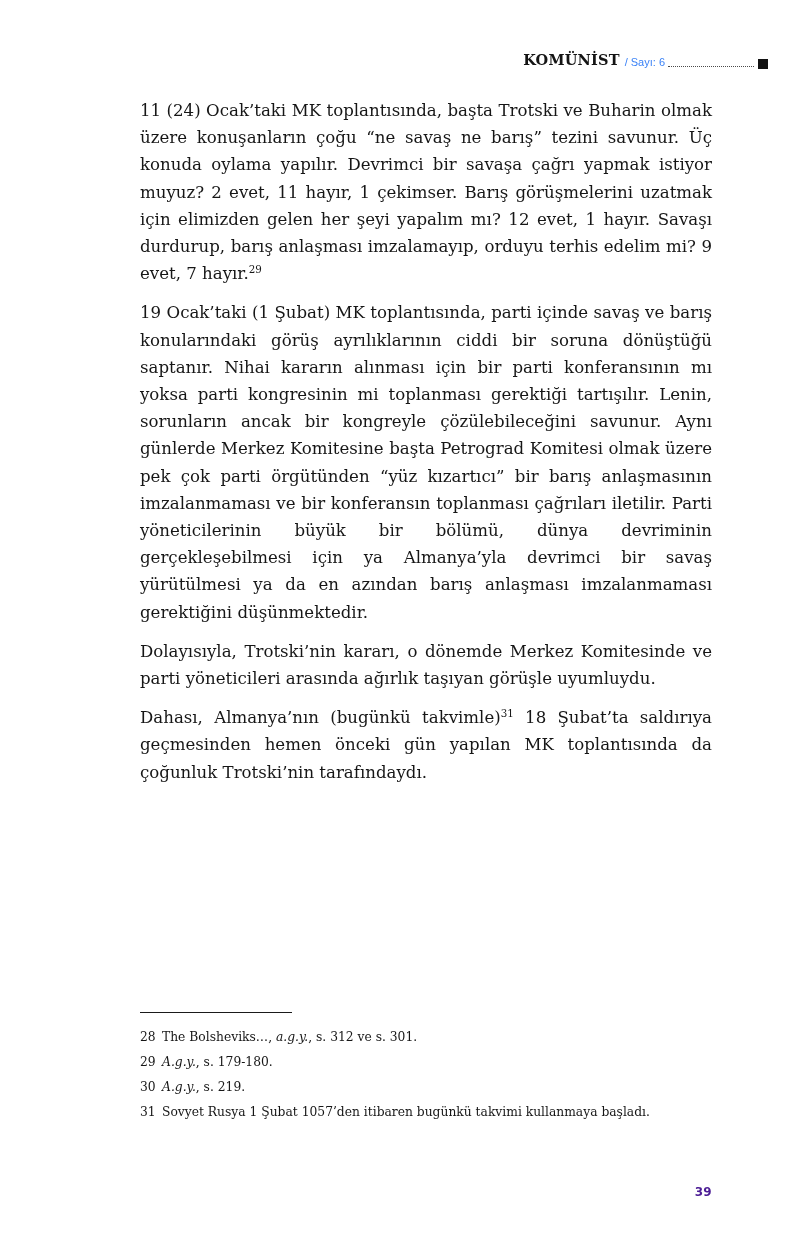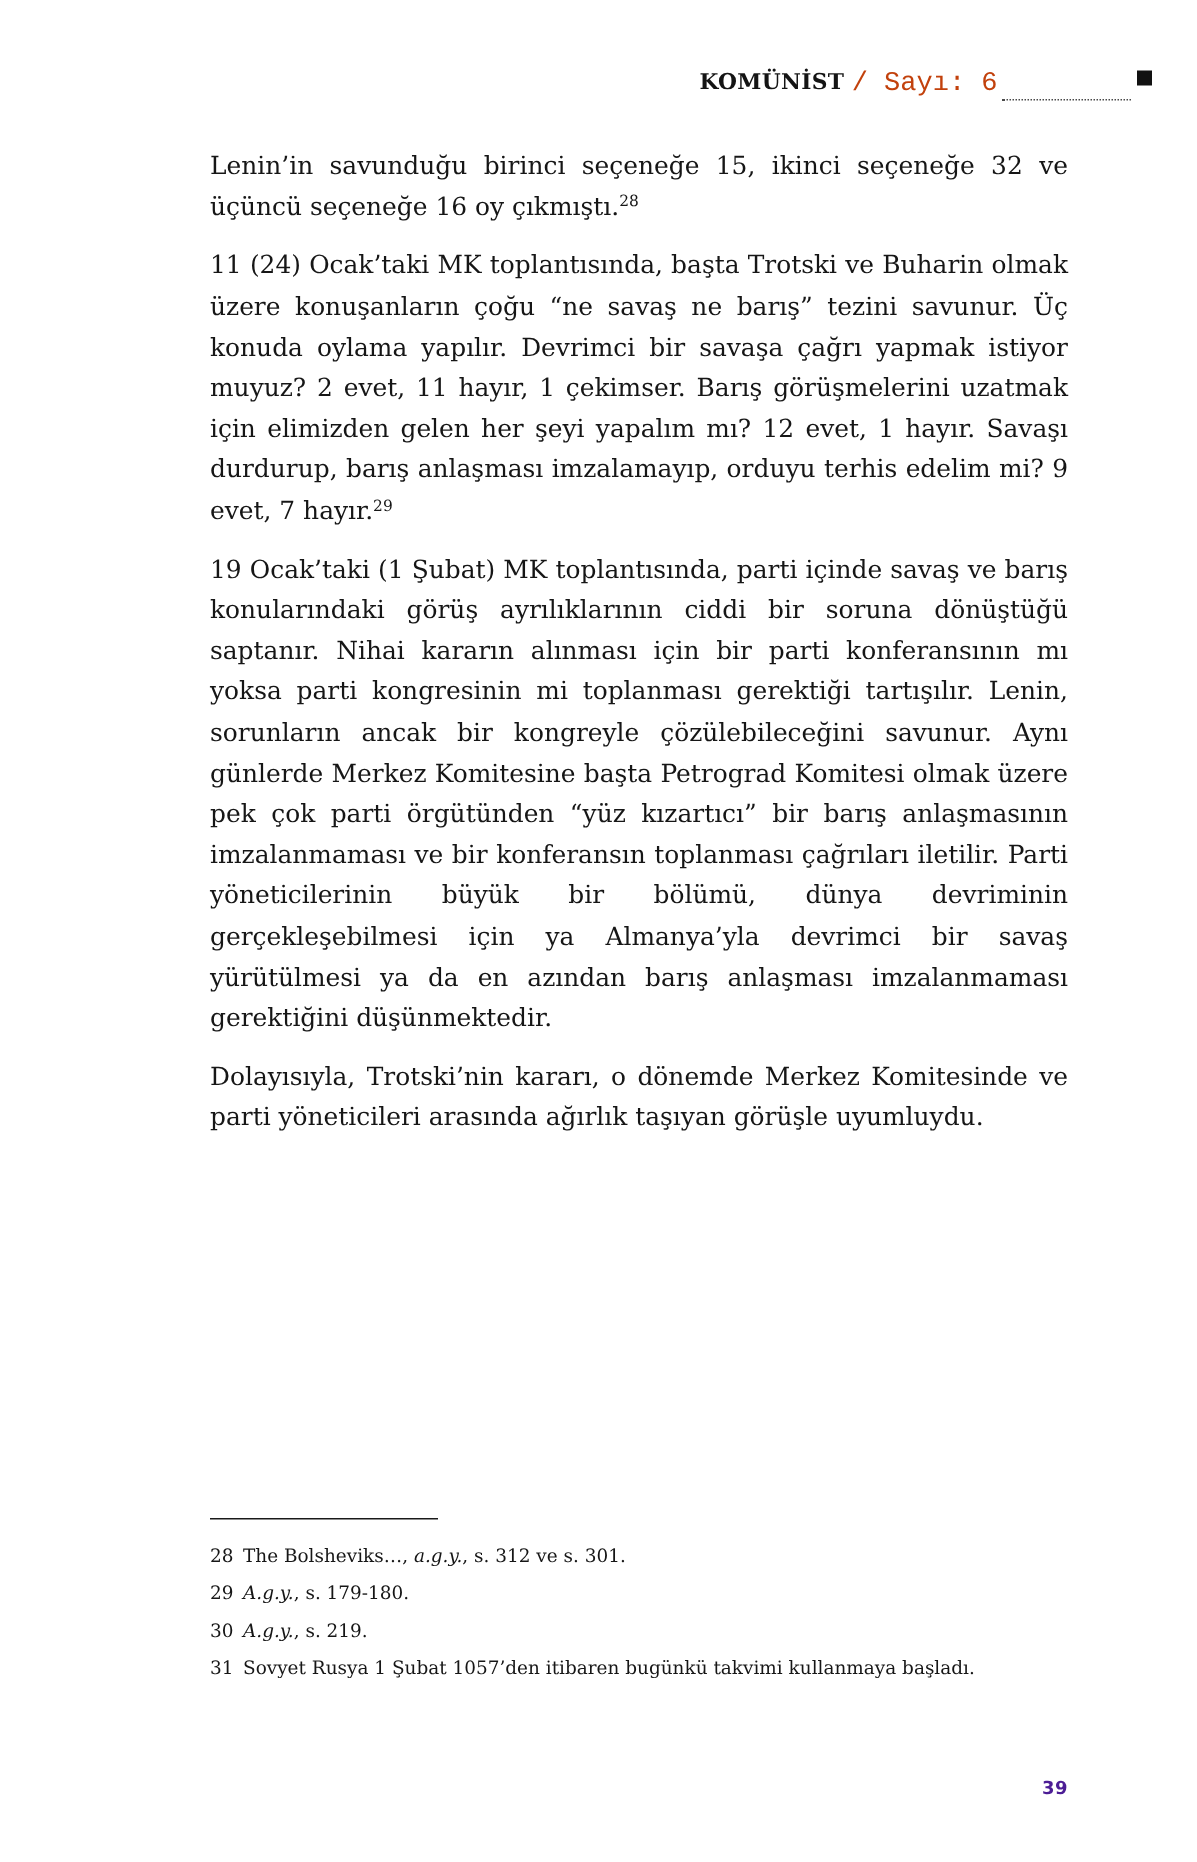--- a/index.html
+++ b/index.html
@@ -22,39 +22,39 @@
   }
 
   
   .running-header {
     position: absolute;
     top: 46px;
     left: 140px;
     right: 30px;
     height: 22px;
     display: flex;
-    align-items: flex-start;
+    align-items: flex-end;
     justify-content: flex-end;
   }
 
   .header-title {
     font-family: "DejaVu Serif", "Liberation Serif", serif;
     font-weight: bold;
     font-size: 14.5px;
     letter-spacing: 0.2px;
     white-space: nowrap;
     color: #141414;
   }
 
   .header-issue {
-    font-family: Liberation Mono, monospace;
+    font-family: Liberation Sans, sans-serif;
     font-weight: normal;
-    font-size: 18px;
+    font-size: 11px;
     white-space: nowrap;
-    color: #c2410c;
+    color: #3b82f6;
     margin-left: 5px;
   }
 
   .header-leader {
     flex: 0 0 auto;
     width: 86px;
     height: 14px;
     margin-left: 3px;
     margin-right: 4px;
     border-bottom: 1.4px dotted #4a4a4a;
@@ -159,29 +159,29 @@
 
   <div class="running-header">
     <span class="header-title">KOMÜNİST</span>
     <span class="header-issue">/ Sayı: 6</span>
     <span class="header-leader"></span>
     <span class="header-square"></span>
   </div>
 
   <div class="body-col">
 
-    <p class="para"><span>Lenin’in savunduğu birinci seçeneğe 15, ikinci seçeneğe 32 ve üçüncü seçeneğe 16 oy çıkmıştı.</span><sup>28</sup></p>
 
     <p class="para"><span>11 (24) Ocak’taki MK toplantısında, başta Trotski ve Buharin olmak üzere konuşanların çoğu “ne savaş ne barış” tezini savunur. Üç konuda oylama yapılır. Devrimci bir savaşa çağrı yapmak istiyor muyuz? 2 evet, 11 hayır, 1 çekimser. Barış görüşmelerini uzatmak için elimizden gelen her şeyi yapalım mı? 12 evet, 1 hayır. Savaşı durdurup, barış anlaşması imzalamayıp, orduyu terhis edelim mi? 9 evet, 7 hayır.</span><sup>29</sup></p>
 
 
     <p class="para"><span>19 Ocak’taki (1 Şubat) MK toplantısında, parti içinde savaş ve barış konularındaki görüş ayrılıklarının ciddi bir soruna dönüştüğü saptanır. Nihai kararın alınması için bir parti konferansının mı yoksa parti kongresinin mi toplanması gerektiği tartışılır. Lenin, sorunların ancak bir kongreyle çözülebileceğini savunur. Aynı günlerde Merkez Komitesine başta Petrograd Komitesi olmak üzere pek çok parti örgütünden “yüz kızartıcı” bir barış anlaşmasının imzalanmaması ve bir konferansın toplanması çağrıları iletilir. Parti yöneticilerinin büyük bir bölümü, dünya devriminin gerçekleşebilmesi için ya Almanya’yla devrimci bir savaş yürütülmesi ya da en azından barış anlaşması imzalanmaması gerektiğini düşünmektedir.</span></p>
 
     <p class="para"><span>Dolayısıyla, Trotski’nin kararı, o dönemde Merkez Komitesinde ve parti yöneticileri arasında ağırlık taşıyan görüşle uyumluydu.</span></p>
 
+    <p class="para"><span>Dahası, Almanya’nın (bugünkü takvimle)</span><sup>31</sup><span> 18 Şubat’ta saldırıya geçmesinden hemen önceki gün yapılan MK toplantısında da çoğunluk Trotski’nin tarafındaydı.</span></p>
 
   </div>
 
   <div class="footnotes">
     <div class="footnote-rule"></div>
 
     <div class="footnote">
       <span class="footnote-num">28</span>
       <span class="footnote-text"><span>The Bolsheviks…, </span><i>a.g.y.</i><span>, s. 312 ve s. 301.</span></span>
     </div>

